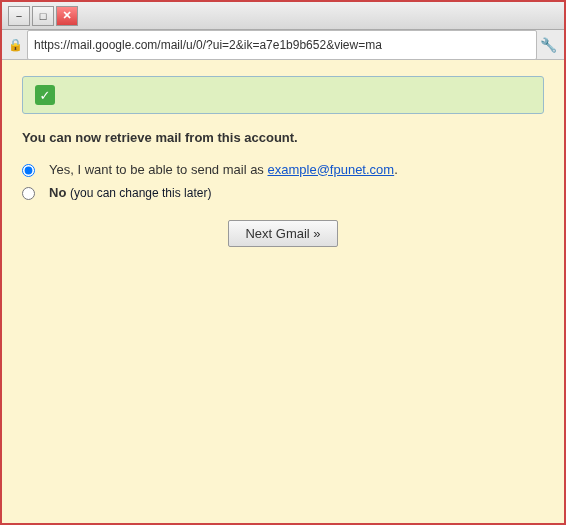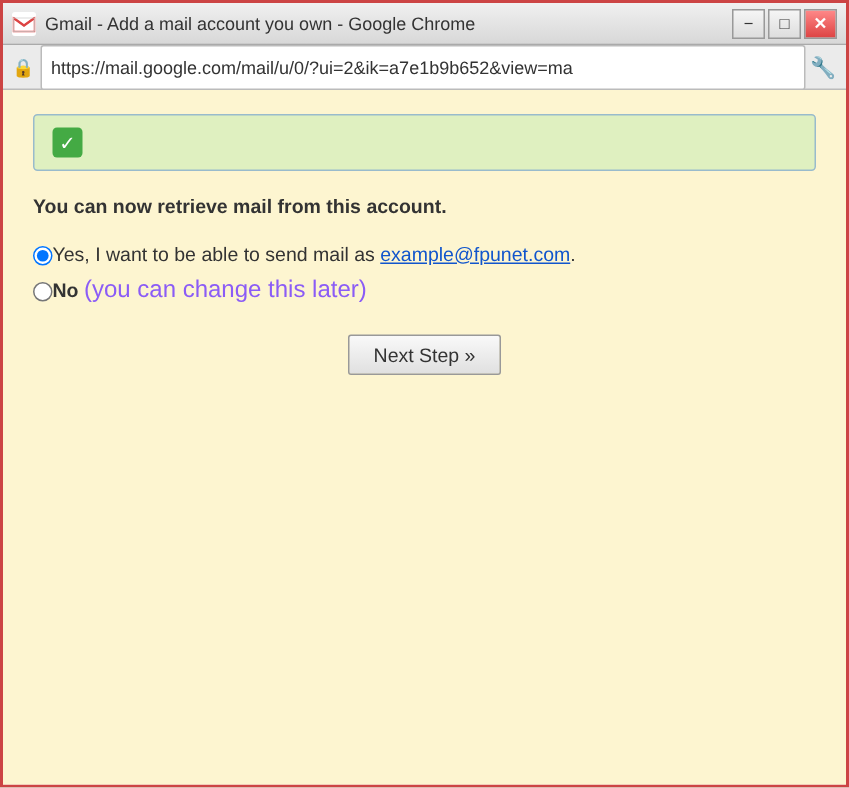--- a/index.html
+++ b/index.html
@@ -154,40 +154,40 @@
       line-height: 1.5;
     }
 
     
     .radio-group {
       margin-bottom: 20px;
     }
 
     .radio-option {
       display: flex;
-      align-items: center;
-      gap: 0;
+      align-items: flex-end;
+      gap: 14px;
       margin-bottom: 8px;
       font-size: 13px;
       color: #333;
     }
 
     .radio-option input[type="radio"] {
       margin-top: 2px;
       flex-shrink: 0;
     }
 
     .radio-option .email-link {
       color: #1155cc;
       text-decoration: underline;
     }
 
     .radio-option .muted {
-      color: #8b5cf6;
-      font-size: 16px;
+      color: #0f172a;
+      font-size: 12px;
       font-weight: normal;
     }
 
     
     .button-area {
       display: flex;
       justify-content: center;
       margin-top: 10px;
     }
 
@@ -200,30 +200,20 @@
       color: #333;
       cursor: pointer;
     }
   </style>
 </head>
 <body>
 
 <div class="window">
 
   <div class="title-bar">
-    <div class="title-bar-left">
-
-      <svg class="title-bar-icon" viewBox="0 0 16 16">
-        <rect width="16" height="16" fill="#fff" rx="2"></rect>
-        <path d="M1 4 L8 9 L15 4 L15 13 L1 13 Z" fill="#fff" stroke="#d44" stroke-width="1"></path>
-        <path d="M1 4 L8 9 L15 4" fill="none" stroke="#d44" stroke-width="1.5"></path>
-        <rect x="1" y="4" width="14" height="9" fill="none" stroke="#ccc" stroke-width="0.5"></rect>
-      </svg>
-      <span class="title-bar-text">Gmail - Add a mail account you own - Google Chrome</span>
-    </div>
     <div class="window-controls">
       <div class="win-btn">−</div>
       <div class="win-btn">□</div>
       <div class="win-btn close">✕</div>
     </div>
   </div>
 
   <div class="address-bar">
     <span class="lock-icon">🔒</span>
     <input class="url-field" type="text" readonly="" value="https://mail.google.com/mail/u/0/?ui=2&amp;ik=a7e1b9b652&amp;view=ma" style="">
@@ -250,17 +240,17 @@
       <label class="radio-option">
         <input type="radio" name="send_mail" value="no" style="">
         <span>
           <strong>No</strong>
           <span class="muted">(you can change this later)</span>
         </span>
       </label>
     </div>
 
     <div class="button-area">
-      <button class="next-step-btn">Next Step »</button>
+      <button class="next-step-btn">Next Gmail »</button>
     </div>
 
   </div>
 </div>
 
 </body></html>

